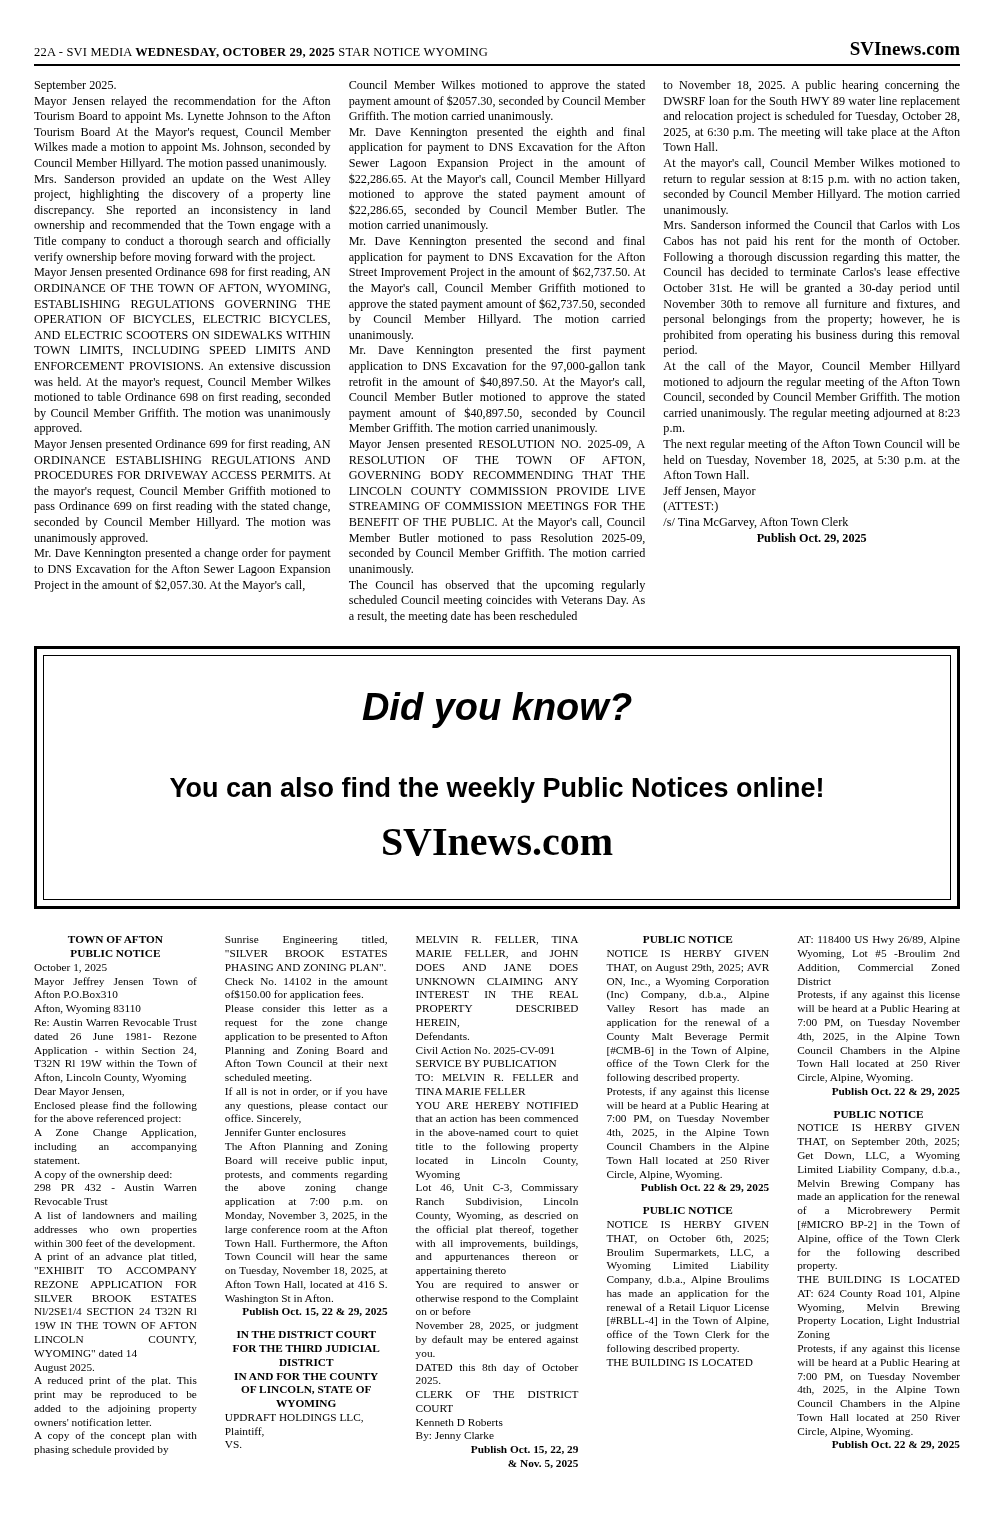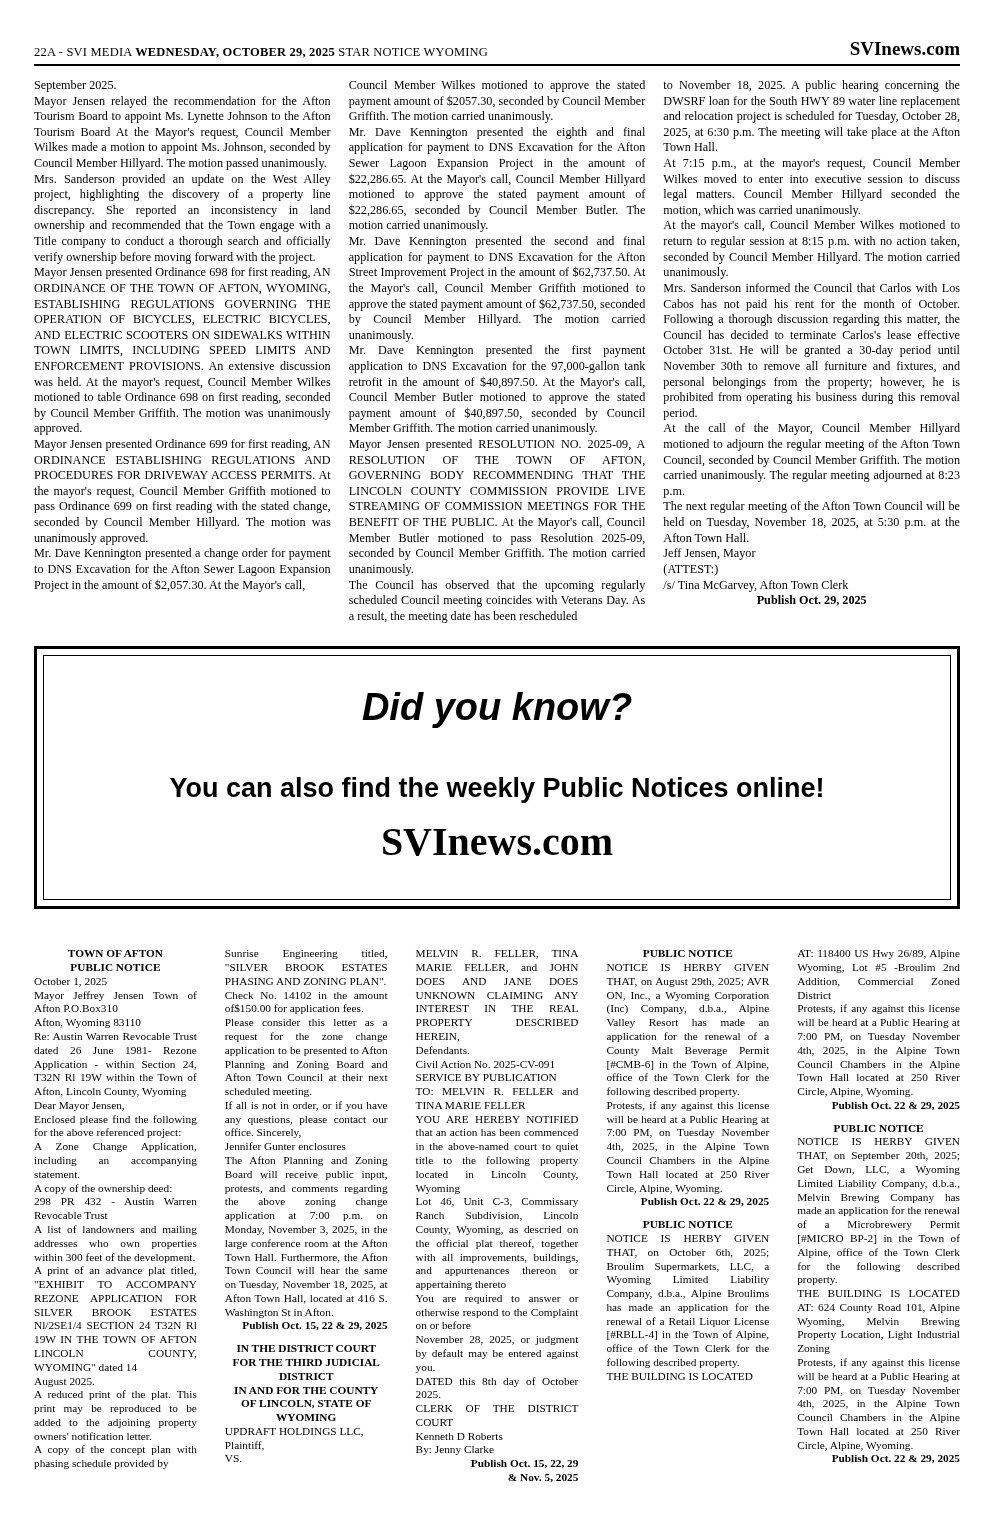--- a/index.html
+++ b/index.html
@@ -82,21 +82,21 @@
   .promo-line3 {
     font-family: "Liberation Serif", serif;
     font-weight: bold;
     font-size: 40px;
   }
 
   
   .notices {
     display: flex;
     gap: 28px;
-    margin-top: 38px;
+    margin-top: 24px;
   }
   .ncol {
     width: 176px;
     font-size: 11.3px;
     line-height: 1.22;
     text-align: justify;
     hyphens: auto;
   }
   .ncol p { margin: 0; }
   .ncol .ctr { text-align: center; font-weight: bold; }
@@ -127,21 +127,20 @@
     <div class="top-col">
       <p>Council Member Wilkes motioned to approve the stated payment amount of $2057.30, seconded by Council Member Griffith. The motion carried unanimously.</p>
       <p>Mr. Dave Kennington presented the eighth and final application for payment to DNS Excavation for the Afton Sewer Lagoon Expansion Project in the amount of $22,286.65. At the Mayor's call, Council Member Hillyard motioned to approve the stated payment amount of $22,286.65, seconded by Council Member Butler. The motion carried unanimously.</p>
       <p>Mr. Dave Kennington presented the second and final application for payment to DNS Excavation for the Afton Street Improvement Project in the amount of $62,737.50. At the Mayor's call, Council Member Griffith motioned to approve the stated payment amount of $62,737.50, seconded by Council Member Hillyard. The motion carried unanimously.</p>
       <p>Mr.  Dave  Kennington  presented  the  first  payment application to DNS Excavation for the 97,000-gallon tank retrofit in the amount of $40,897.50. At the Mayor's call, Council Member Butler motioned to approve the stated payment amount of $40,897.50, seconded by Council Member Griffith. The motion carried unanimously.</p>
       <p>Mayor Jensen presented RESOLUTION NO. 2025-09, A RESOLUTION OF THE TOWN OF AFTON, GOVERNING BODY RECOMMENDING THAT THE LINCOLN COUNTY COMMISSION PROVIDE LIVE STREAMING OF COMMISSION MEETINGS FOR THE BENEFIT OF THE PUBLIC. At the Mayor's call, Council Member Butler motioned to pass Resolution 2025-09, seconded by Council Member Griffith. The motion carried unanimously.</p>
       <p>The Council has observed that the upcoming regularly scheduled Council meeting coincides with Veterans Day. As a result, the meeting date has been rescheduled</p>
     </div>
     <div class="top-col">
       <p>to November 18, 2025. A public hearing concerning the DWSRF loan for the South HWY 89 water line replacement and relocation project is scheduled for Tuesday, October 28, 2025, at 6:30 p.m. The meeting will take place at the Afton Town Hall.</p>
-      <p>At 7:15 p.m., at the mayor's request, Council Member Wilkes moved to enter into executive session to discuss legal matters. Council Member Hillyard seconded the motion, which was carried unanimously.</p>
       <p>At the mayor's call, Council Member Wilkes motioned to return to regular session at 8:15 p.m. with no action taken, seconded by Council Member Hillyard. The motion carried unanimously.</p>
       <p>Mrs. Sanderson informed the Council that Carlos with Los Cabos has not paid his rent for the month of October. Following a thorough discussion regarding this matter, the Council has decided to terminate Carlos's lease effective October 31st. He will be granted a 30-day period until November 30th to remove all furniture and fixtures, and personal belongings from the property; however, he is prohibited from operating his business during this removal period.</p>
       <p>At the call of the Mayor, Council Member Hillyard motioned to adjourn the regular meeting of the Afton Town Council, seconded by Council Member Griffith. The motion carried unanimously. The regular meeting adjourned at 8:23 p.m.</p>
       <p>The next regular meeting of the Afton Town Council will be held on Tuesday, November 18, 2025, at 5:30 p.m. at the Afton Town Hall.</p>
       <p>Jeff Jensen, Mayor</p>
       <p>(ATTEST:)</p>
       <p>/s/ Tina McGarvey, Afton Town Clerk</p>
       <p class="right-align">Publish Oct. 29, 2025</p>
     </div>
   </div>

